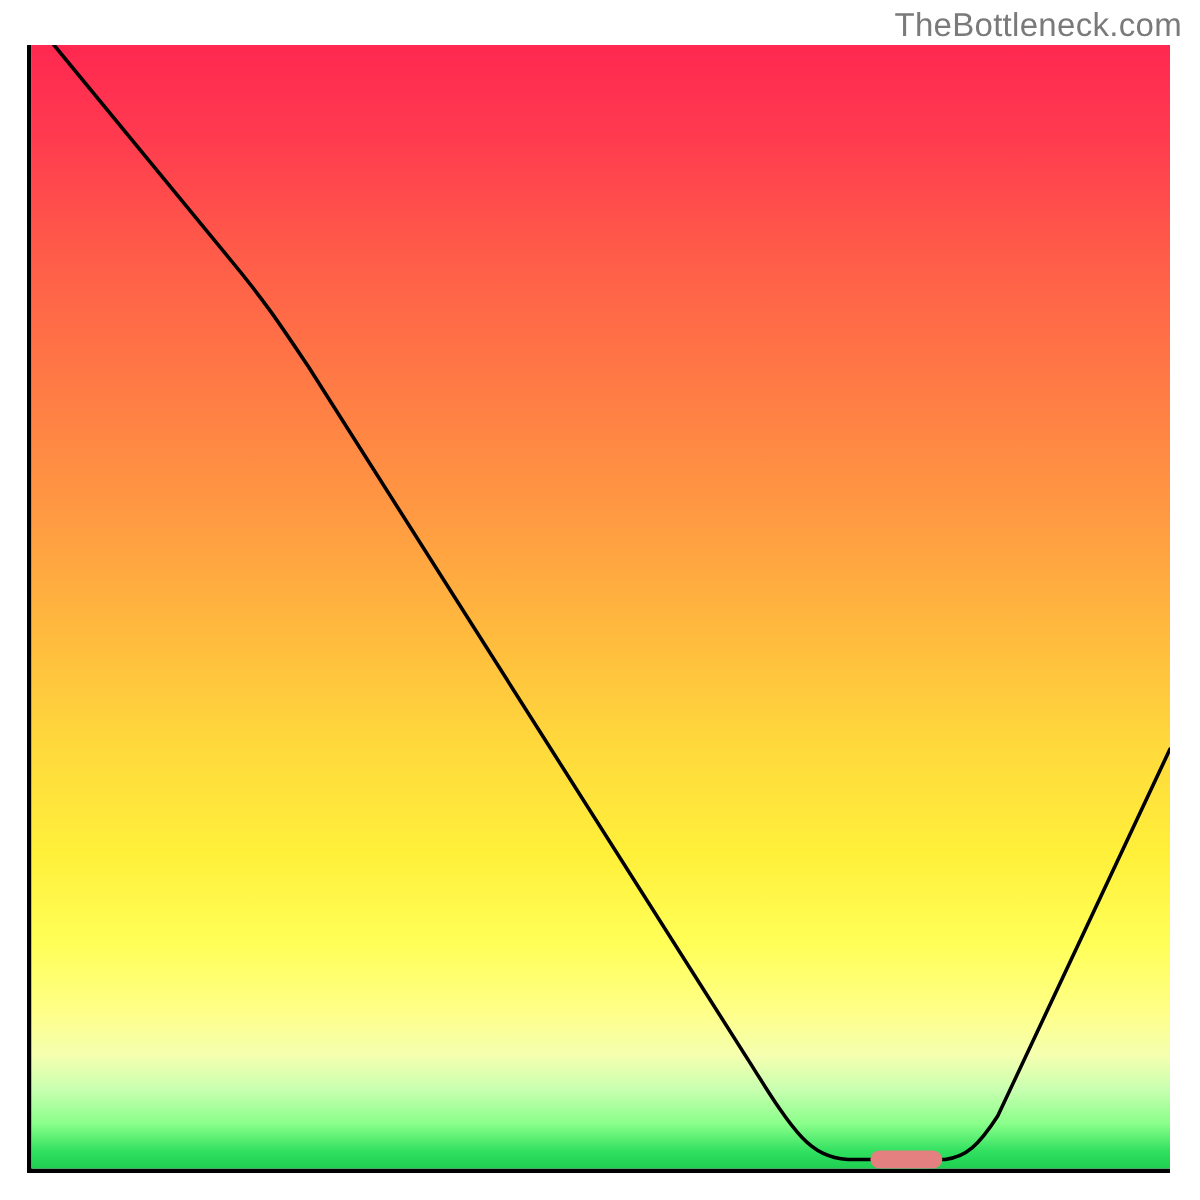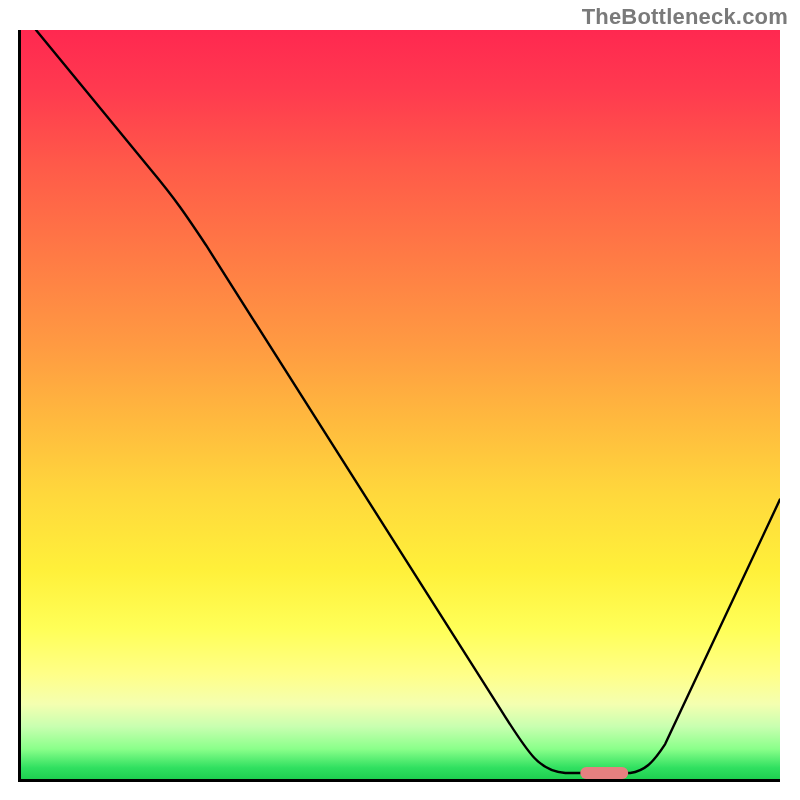--- a/index.html
+++ b/index.html
@@ -14,21 +14,21 @@
   .container {
     position: relative;
     width: 800px;
     height: 800px;
   }
   .watermark {
     position: absolute;
     top: 4px;
     right: 12px;
     font-size: 22px;
-    font-weight: bold;
+    font-weight: normal;
     color: #7a7a7a;
     letter-spacing: 0.2px;
   }
   .plot-frame {
     position: absolute;
     left: 18px;
     top: 30px;
     width: 762px;
     height: 752px;
     border-left: 3px solid #000;

